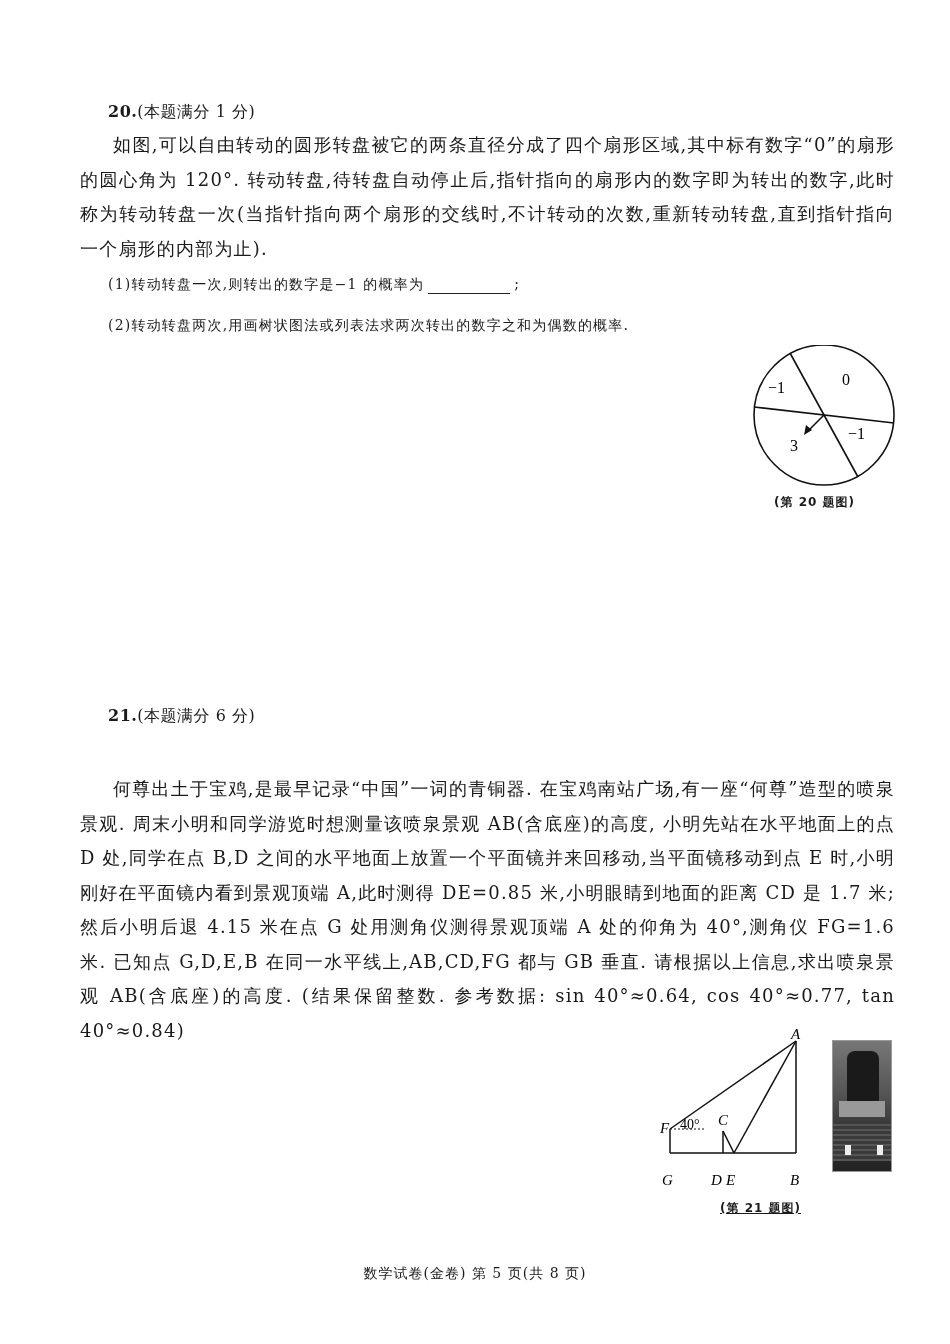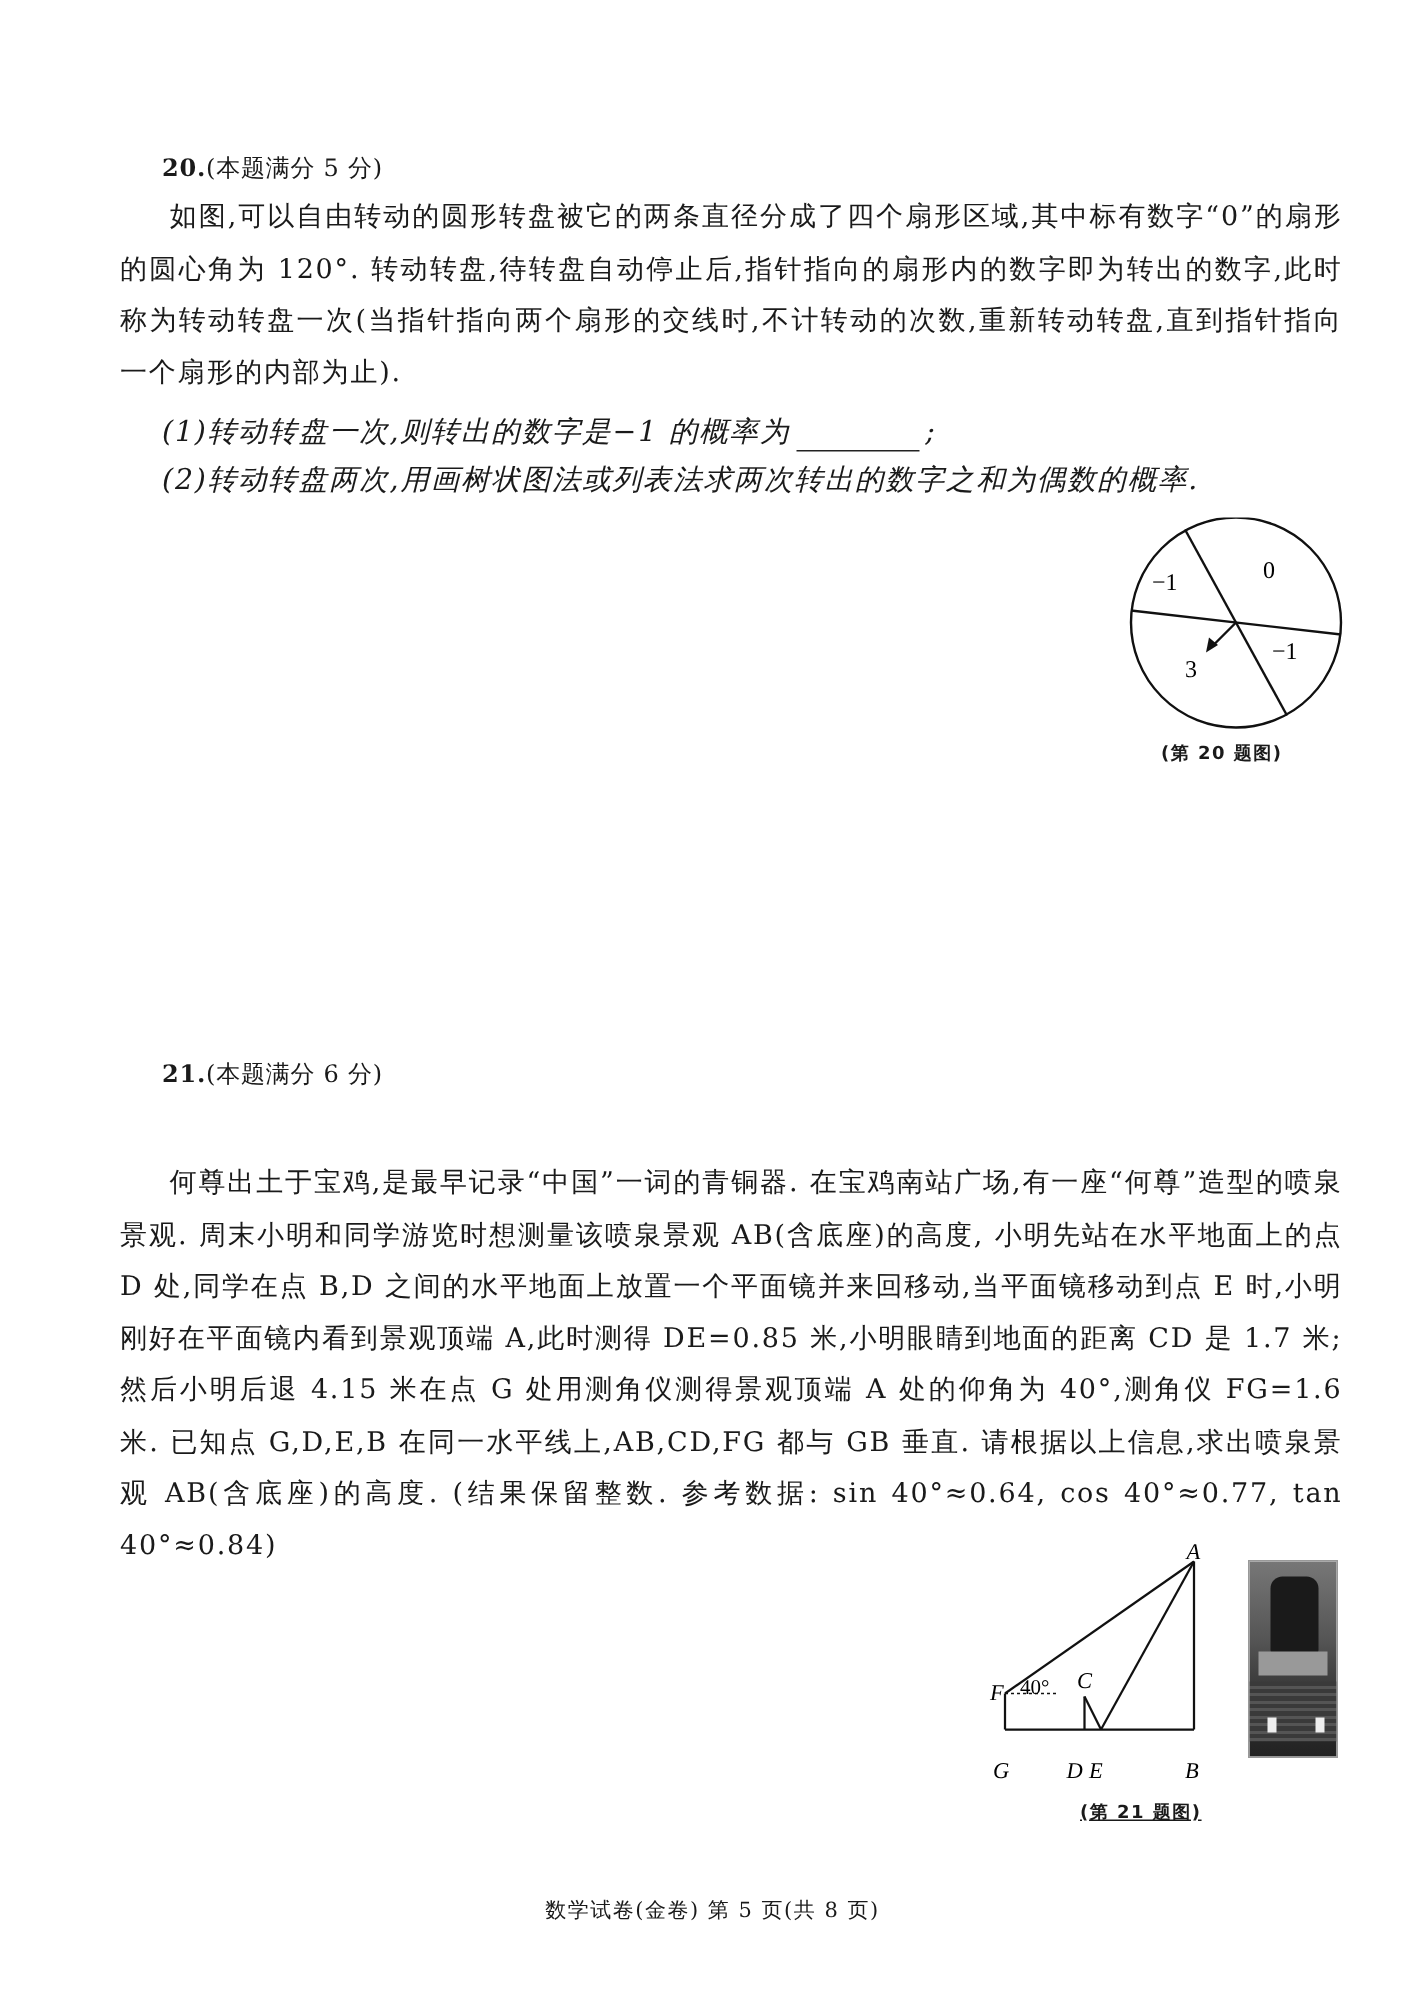--- a/index.html
+++ b/index.html
@@ -12,21 +12,21 @@
       position: absolute; font-size: 16px; letter-spacing: 0.5px;
     }
     .q-title b { font-family: "DejaVu Serif", serif; font-weight: bold; }
     .para {
       position: absolute; left: 80px; width: 815px;
       font-size: 18px; line-height: 34.5px; letter-spacing: 1.2px;
       text-align: justify;
     }
     .para .indent { display: inline-block; width: 33px; }
     .sub {
-      position: absolute; left: 108px; font-size: 19px; letter-spacing: 1.2px; font-style: italic;
+      position: absolute; left: 108px; font-size: 14px; letter-spacing: 1.2px;
     }
     .blank {
       display: inline-block; width: 82px; border-bottom: 1px solid #222;
       height: 18px; vertical-align: bottom; margin: 0 4px;
     }
     .caption {
       position: absolute; font-size: 12px; font-weight: bold; letter-spacing: 1px;
       font-family: "DejaVu Sans", sans-serif;
     }
     .footer {
@@ -50,32 +50,32 @@
     .photo .step {
       position: absolute; left: 0; top: 80px; width: 58px; height: 40px;
       background: repeating-linear-gradient(#3a3a3a 0 3px, #555 3px 5px);
     }
     .photo .cone { position: absolute; top: 104px; width: 6px; height: 10px; background: #eee; }
   </style>
 </head>
 <body>
 
 <div class="q-title" style="left:108px; top:102px;">
-  <b>20.</b><span>(本题满分 5 分)</span>
+  <b>20.</b><span>(本题满分 1 分)</span>
 </div>
 
 <div class="para" style="top:128px;">
   <span class="indent"></span><span>如图,可以自由转动的圆形转盘被它的两条直径分成了四个扇形区域,其中标有数字“0”的扇形的圆心角为 120°. 转动转盘,待转盘自动停止后,指针指向的扇形内的数字即为转出的数字,此时称为转动转盘一次(当指针指向两个扇形的交线时,不计转动的次数,重新转动转盘,直到指针指向一个扇形的内部为止).</span>
 </div>
 
 <div class="sub" style="top:275px;">
   <span>(1)转动转盘一次,则转出的数字是−1 的概率为</span><span class="blank"></span><span>;</span>
 </div>
 
-<div class="sub" style="top:307px;">
+<div class="sub" style="top:317px;">
   <span>(2)转动转盘两次,用画树状图法或列表法求两次转出的数字之和为偶数的概率.</span>
 </div>
 
 <svg style="position:absolute; left:748px; top:345px;" width="150" height="145" viewBox="0 0 150 145">
   <circle cx="76" cy="70" r="70" fill="none" stroke="#111" stroke-width="1.6"></circle>
   <line x1="6" y1="62" x2="146" y2="78" stroke="#111" stroke-width="1.6"></line>
   <line x1="42" y1="8" x2="110" y2="132" stroke="#111" stroke-width="1.6"></line>
   <line x1="76" y1="70" x2="60" y2="86" stroke="#111" stroke-width="1.6"></line>
   <polygon points="56,90 58,80 64,85" fill="#111"></polygon>
   <text x="94" y="40" font-size="16">0</text>

